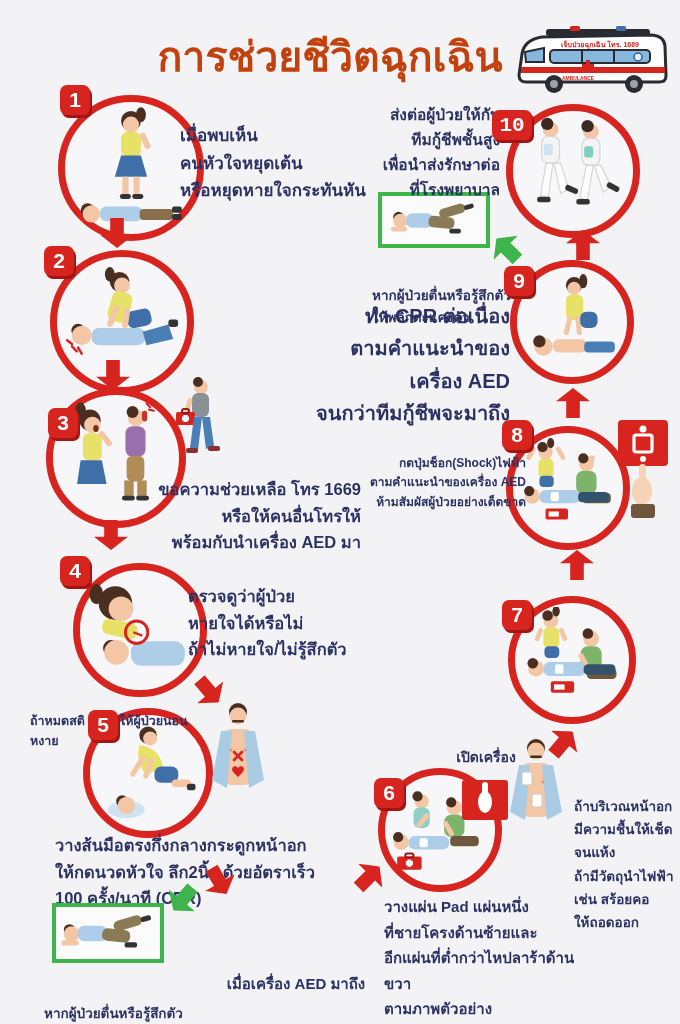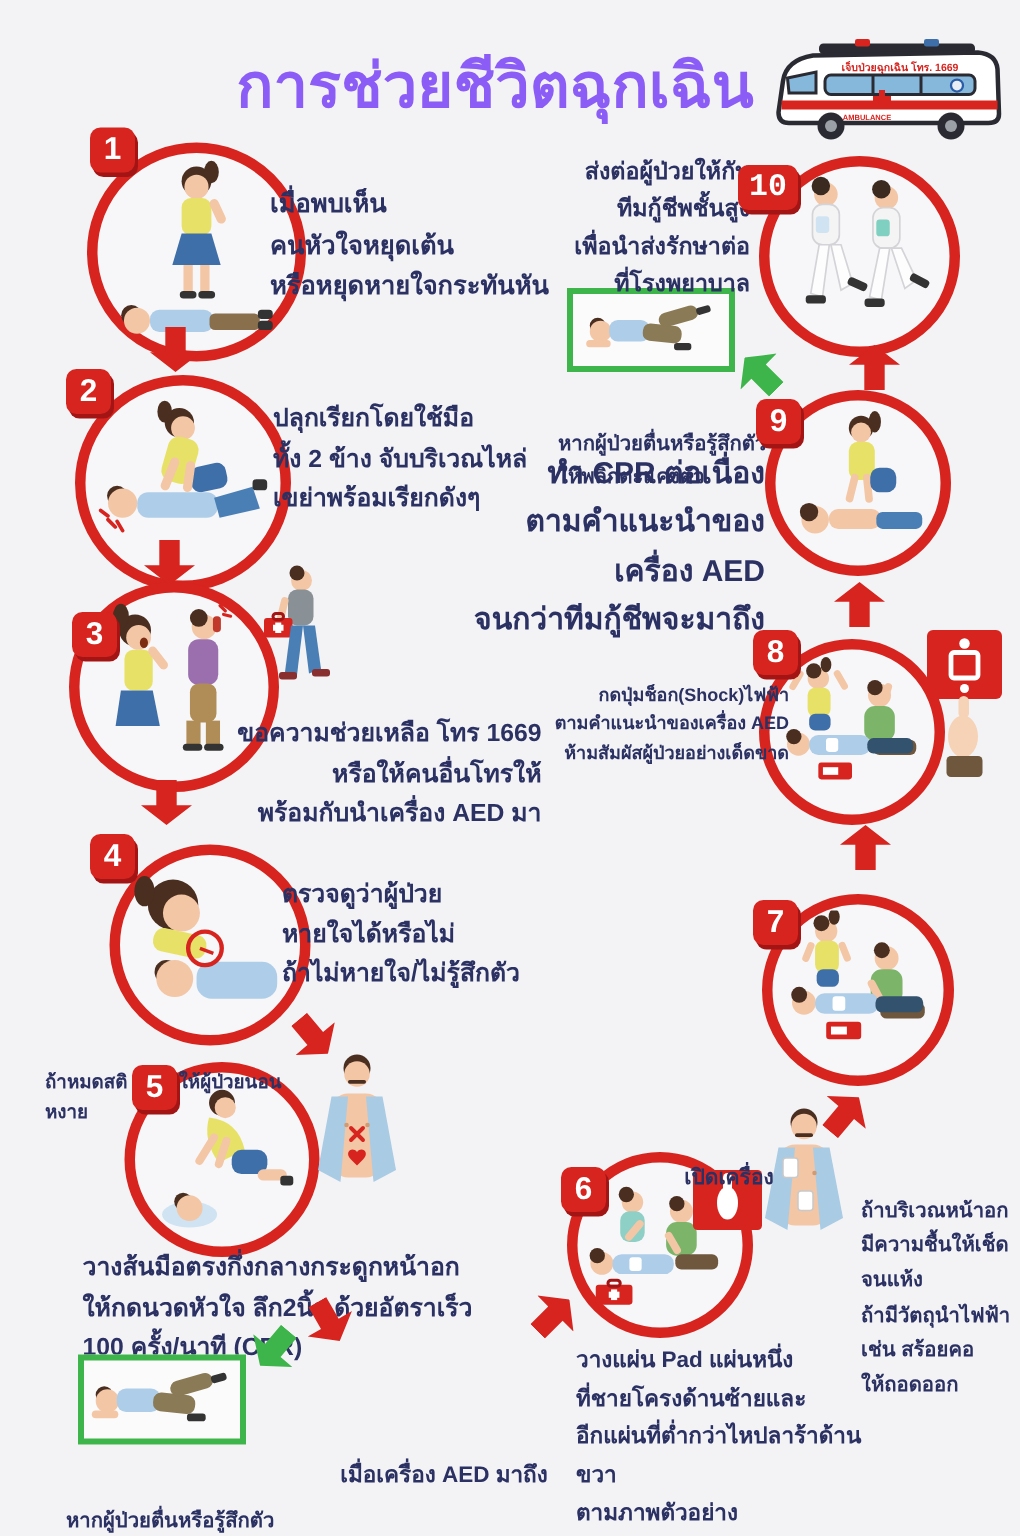--- a/index.html
+++ b/index.html
@@ -3,21 +3,21 @@
 <meta charset="utf-8">
 <style>
   html,body{margin:0;padding:0;background:#e8e8ea;}
   #poster{
     position:relative;width:680px;height:1024px;margin:0 auto;
     background:#f3f3f5;overflow:hidden;
     font-family:"Liberation Sans","DejaVu Sans",sans-serif;
   }
   .title{
     position:absolute;left:110px;top:24px;width:440px;text-align:center;
-    font-size:41px;font-weight:900;color:#8b5cf6;letter-spacing:0px;
+    font-size:41px;font-weight:900;color:#c2410c;letter-spacing:0px;
   }
   .circle{position:absolute;border:7px solid #d7241f;border-radius:50%;box-sizing:border-box;background:#f7f7f9;}
   .badge{
     position:absolute;z-index:6;background:#d7241f;color:#fff;font-weight:800;
     display:flex;align-items:center;justify-content:center;border-radius:7px;
     font-size:21px;width:30px;height:30px;
     box-shadow:2px 3px 0 #a31414;
   }
   .t{position:absolute;color:#2b3263;font-weight:700;white-space:pre-line;line-height:1.62;z-index:4;}
   .t.right{text-align:right;}
@@ -103,23 +103,20 @@
       <rect x="52" y="38" width="5" height="17" rx="2.5" fill="#f3c6a5" transform="rotate(8 54 38)"></rect>
       <circle cx="14" cy="57" r="5.5" fill="#4a2e20"></circle>
         <circle cx="17" cy="61" r="8" fill="#f3c6a5"></circle>
       <path d="M9 70 L13 74 M14 71 L17 76 M5 65 L9 68" stroke="#d7241f" stroke-width="2" stroke-linecap="round"></path>
       <rect x="25" y="55" width="44" height="14" rx="6" fill="#aecde8"></rect>
       <path d="M67 58 L88 52 L92 64 L70 69 Z" fill="#4a7fb5"></path>
       <rect x="88" y="48" width="8" height="6" rx="2" fill="#333"></rect>
     </svg>
   </div>
   <div class="badge" style="left:44px;top:246px;">2</div>
-  <div class="t" style="left:182px;top:266px;width:225px;font-size:16.5px;">ปลุกเรียกโดยใช้มือ
-ทั้ง 2 ข้าง จับบริเวณไหล่
-เขย่าพร้อมเรียกดังๆ</div>
   <div class="arr down" style="left:96px;top:360px;"></div>
 
   <div class="circle" style="left:46px;top:388px;width:140px;height:140px;">
     <svg class="inscene" viewBox="0 0 100 100">
       <circle cx="28" cy="18" r="9" fill="#4a2e20"></circle>
         <ellipse cx="20" cy="10" rx="4.5" ry="7" fill="#4a2e20"></ellipse>
       <circle cx="30" cy="22" r="7" fill="#f3c6a5"></circle>
       <ellipse cx="33" cy="25" rx="2.3" ry="3" fill="#7c2d12"></ellipse>
       <rect x="22" y="29" width="16" height="23" rx="5" fill="#e7e267"></rect>
       <rect x="34" y="28" width="5" height="15" rx="2.5" fill="#f3c6a5" transform="rotate(-38 36 28)"></rect>
@@ -247,21 +244,21 @@
         <circle cx="9" cy="57" r="5" fill="#4a2e20"></circle>
       <rect x="19" y="56" width="40" height="13" rx="6" fill="#aecde8"></rect>
       <rect x="30" y="58" width="8" height="9" rx="2" fill="#fff"></rect>
       <rect x="8" y="76" width="24" height="13" rx="2" fill="#d7241f"></rect>
       <rect x="16" y="73" width="8" height="4" rx="2" fill="none" stroke="#a31414" stroke-width="2"></rect>
       <rect x="18" y="79" width="4" height="7" fill="#fff"></rect>
         <rect x="16.5" y="80.5" width="7" height="4" fill="#fff"></rect>
     </svg>
   </div>
   <div class="badge" style="left:374px;top:778px;">6</div>
-  <div class="t" style="left:440px;top:773px;width:92px;font-size:14px;text-align:center;">เปิดเครื่อง</div>
+  <div class="t" style="left:440px;top:746px;width:92px;font-size:14px;text-align:center;">เปิดเครื่อง</div>
   <div class="scene" style="left:460px;top:776px;width:50px;height:46px;">
     <svg width="50" height="46" viewBox="0 0 50 46">
       <rect x="2" y="4" width="46" height="40" rx="3" fill="#d7241f"></rect>
       <ellipse cx="25" cy="26" rx="7" ry="11" fill="#fff"></ellipse>
       <rect x="22" y="6" width="6" height="14" rx="3" fill="#fff"></rect>
     </svg>
   </div>
   <div class="scene" style="left:504px;top:738px;width:64px;height:108px;">
     <svg width="64" height="108" viewBox="0 0 64 108">
       <circle cx="32" cy="10" r="9" fill="#4a2e20"></circle>

